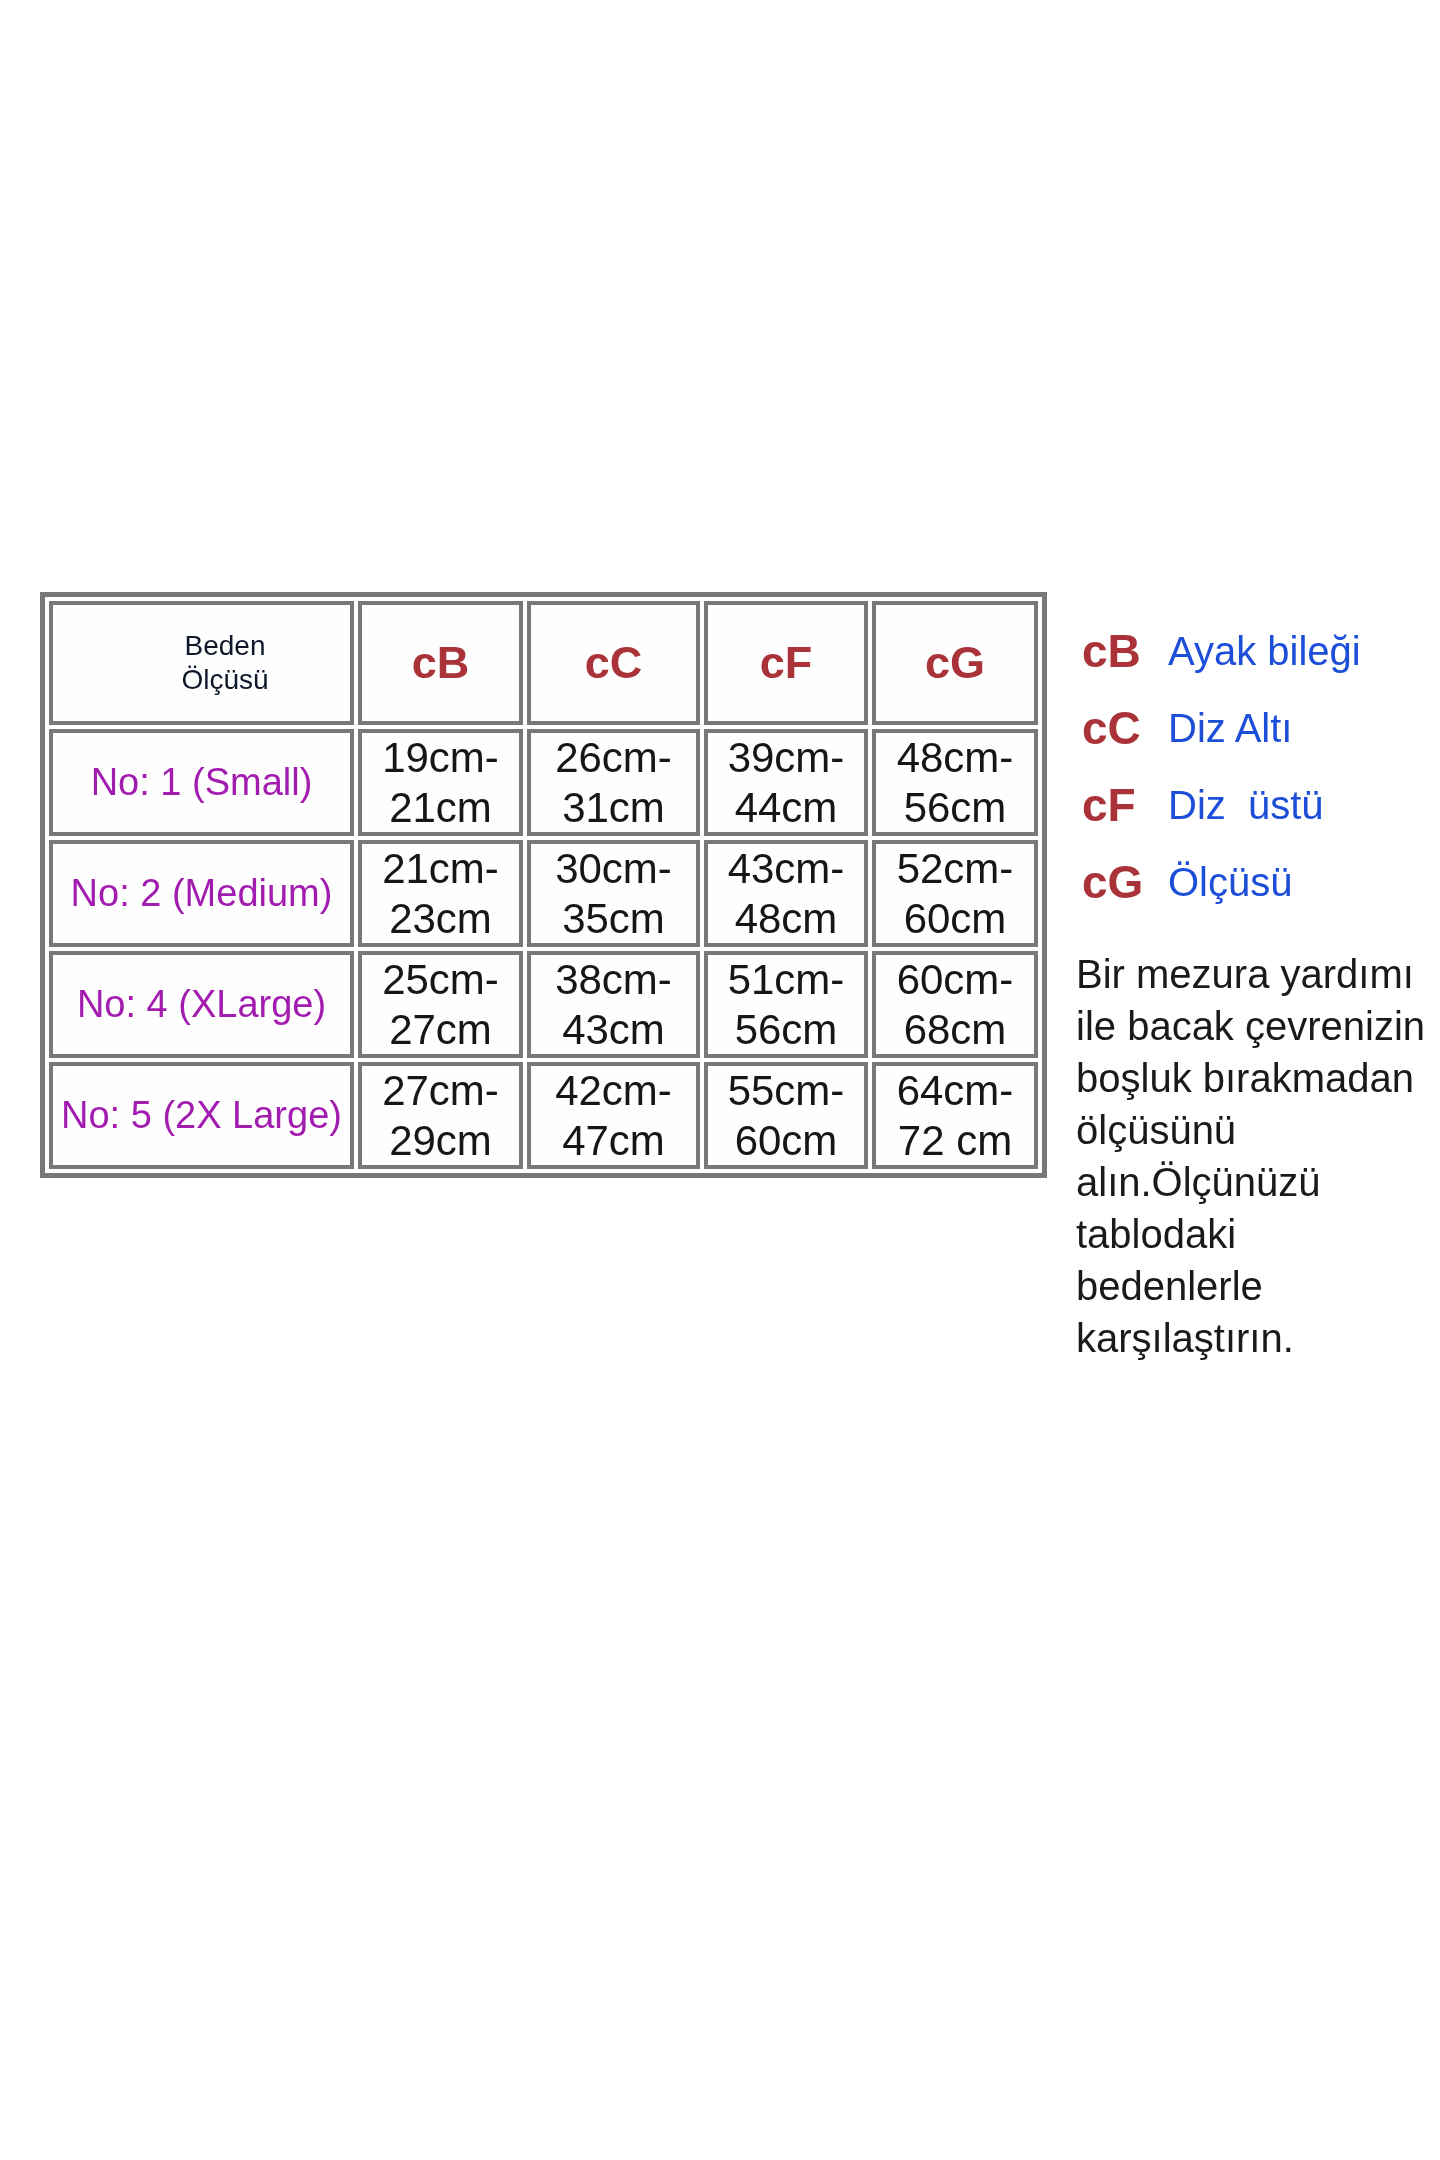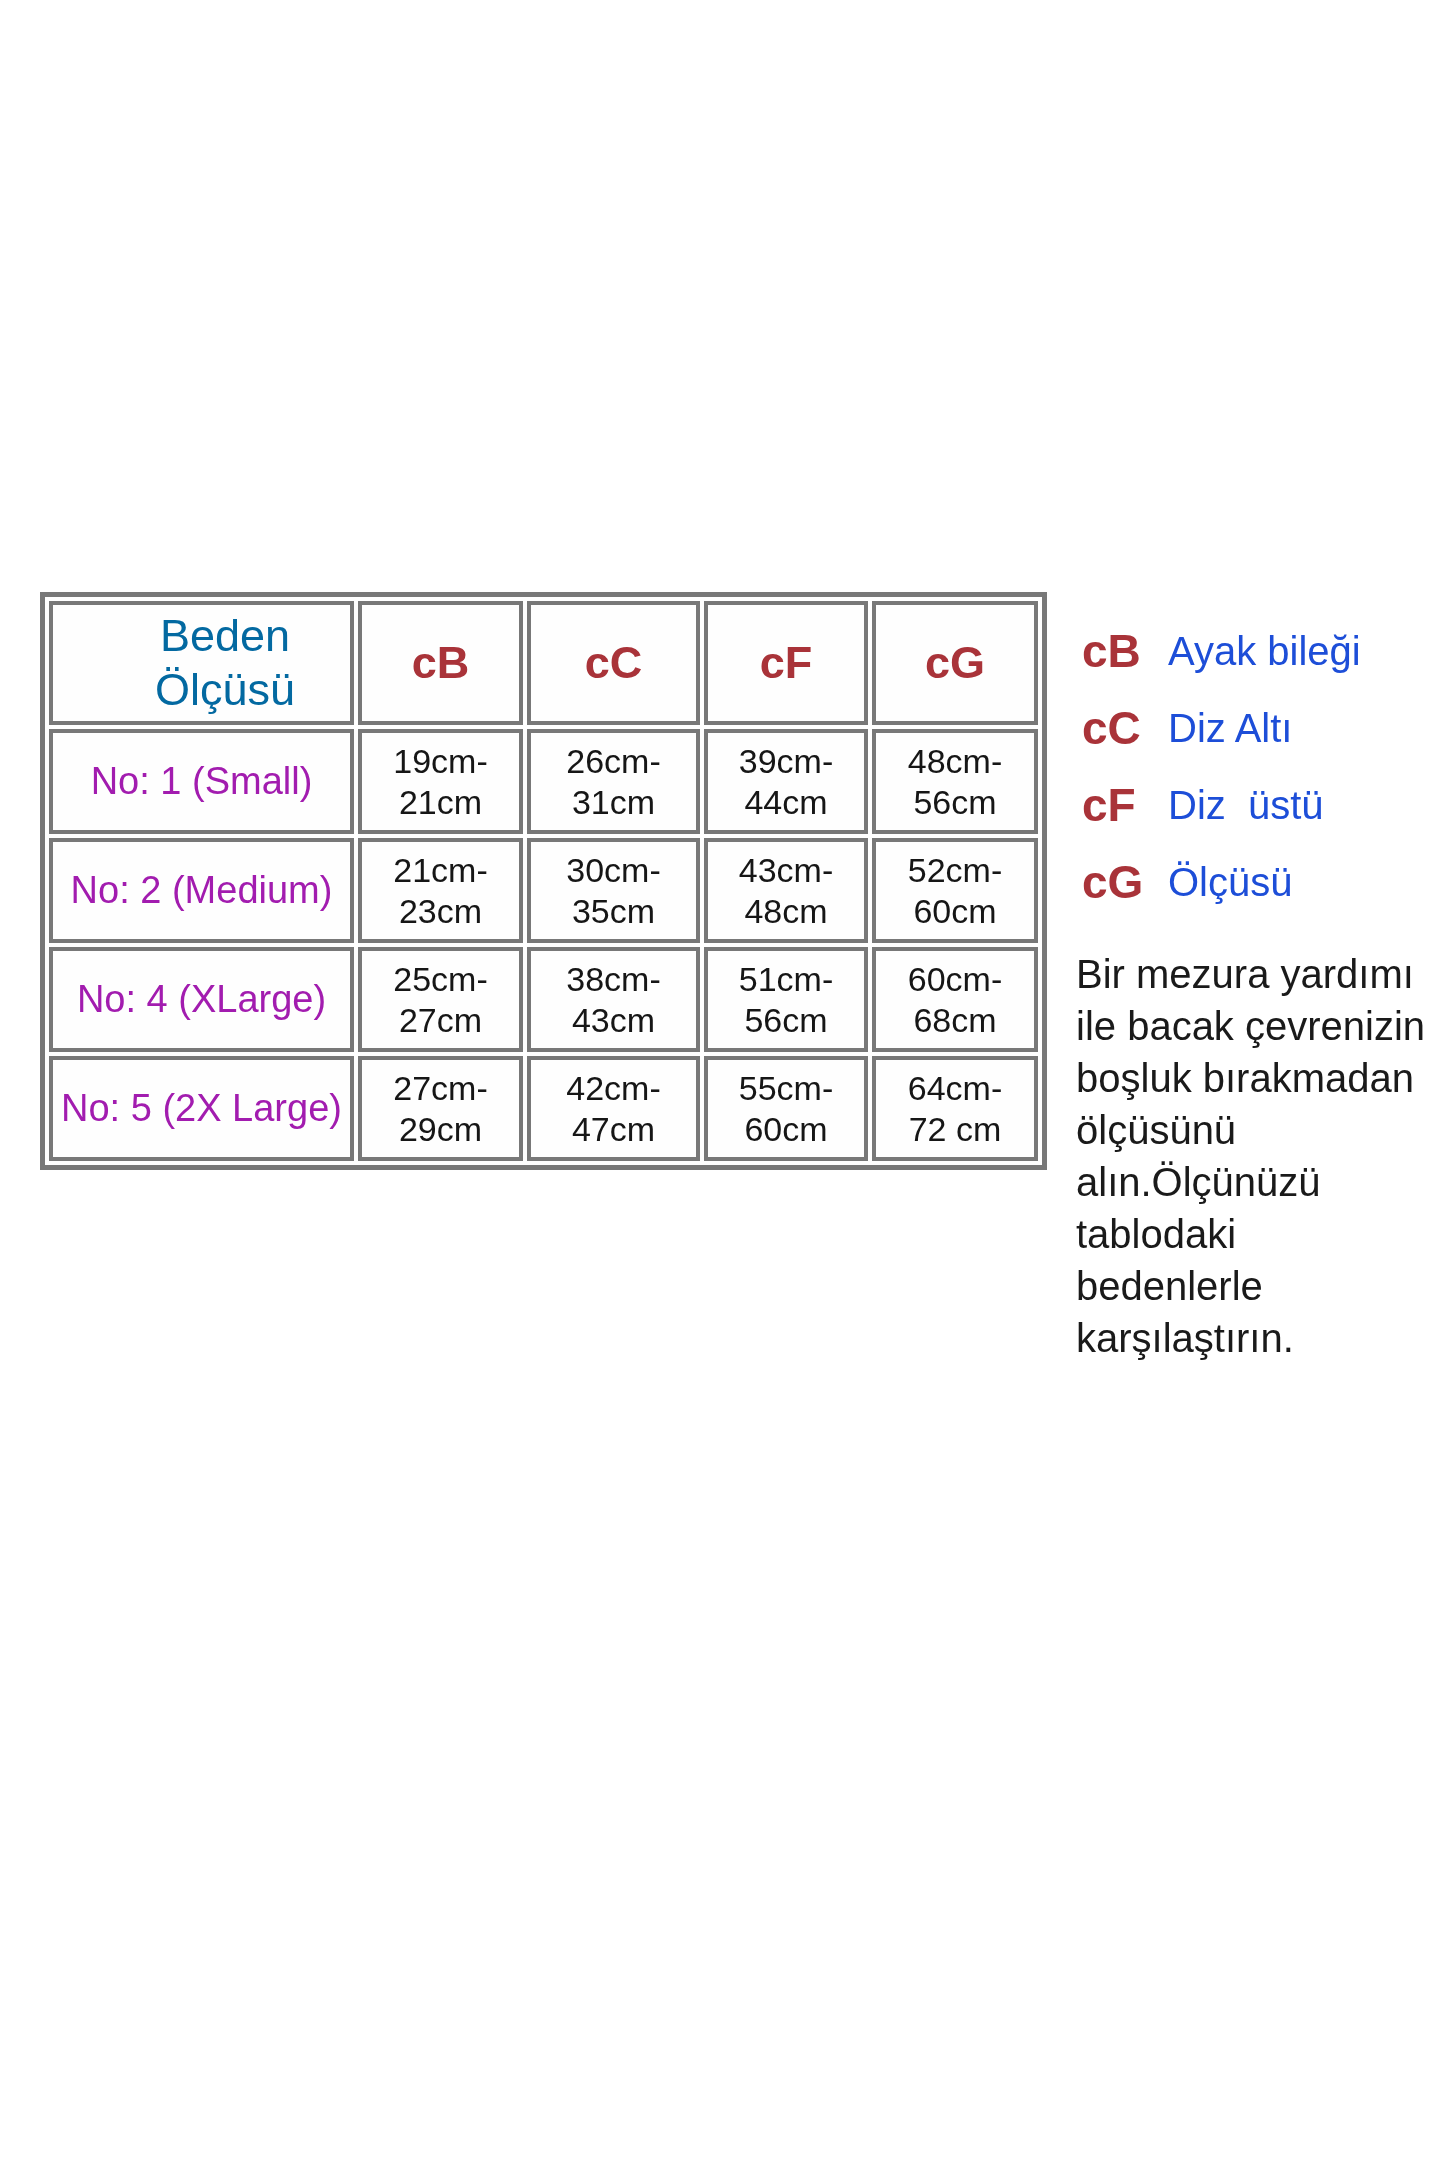--- a/index.html
+++ b/index.html
@@ -23,29 +23,29 @@
     table-layout: fixed;
     background: #ffffff;
   }
   .size-table td {
     border: 4px solid #787878;
     background: #fefefe;
     text-align: center;
     vertical-align: middle;
     white-space: pre-line;
     color: #161616;
-    font-size: 34px;
+    font-size: 42px;
     line-height: 1.18;
     overflow: hidden;
   }
   .size-table tr.head td { height: 124px; }
   .size-table tr.datarow td { height: 105px; }
   td.corner {
-    color: #0369a1;
-    font-size: 45px;
+    color: #0f172a;
+    font-size: 28px;
     line-height: 1.2;
     padding-left: 47px;
   }
   td.colhead {
     color: #a93339;
     font-size: 45px;
     font-weight: bold;
   }
   td.rowlabel {
     color: #a21caf;

